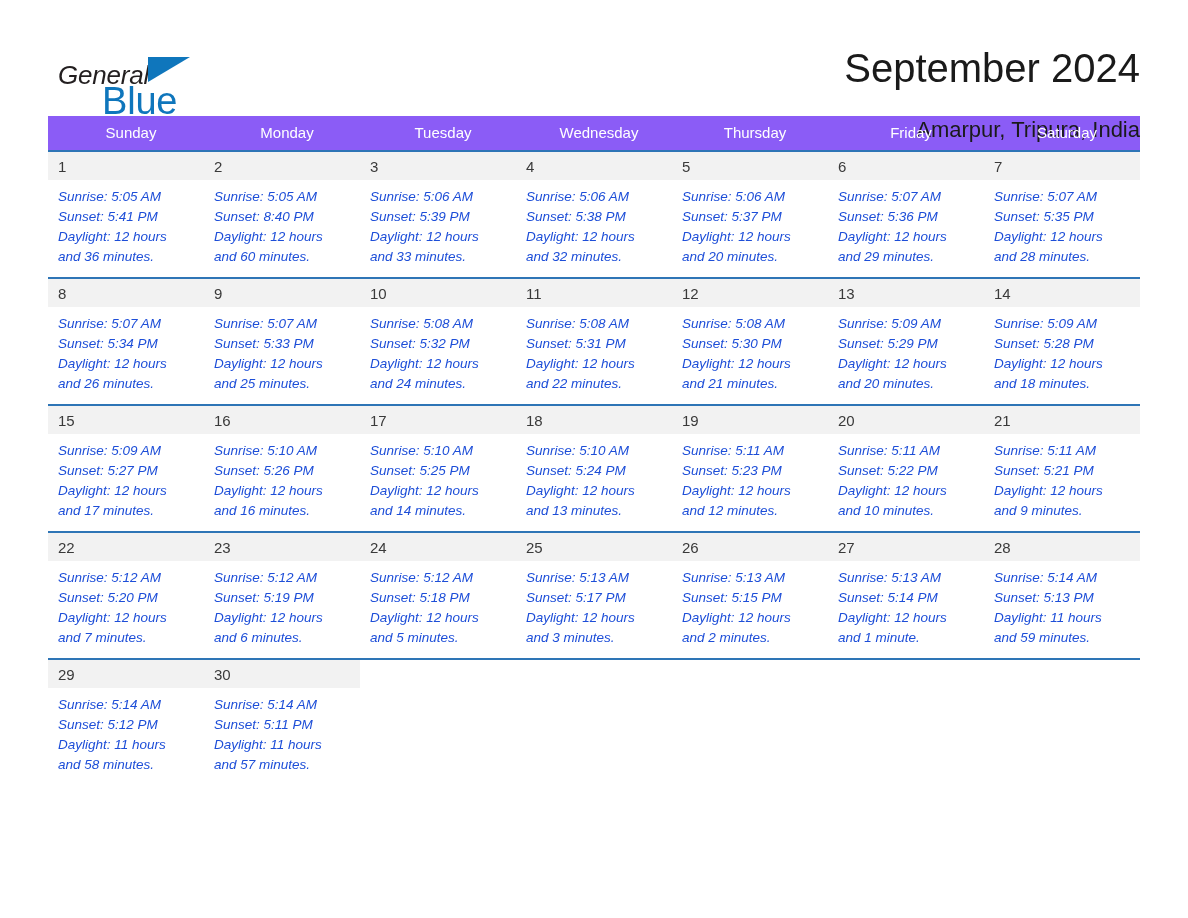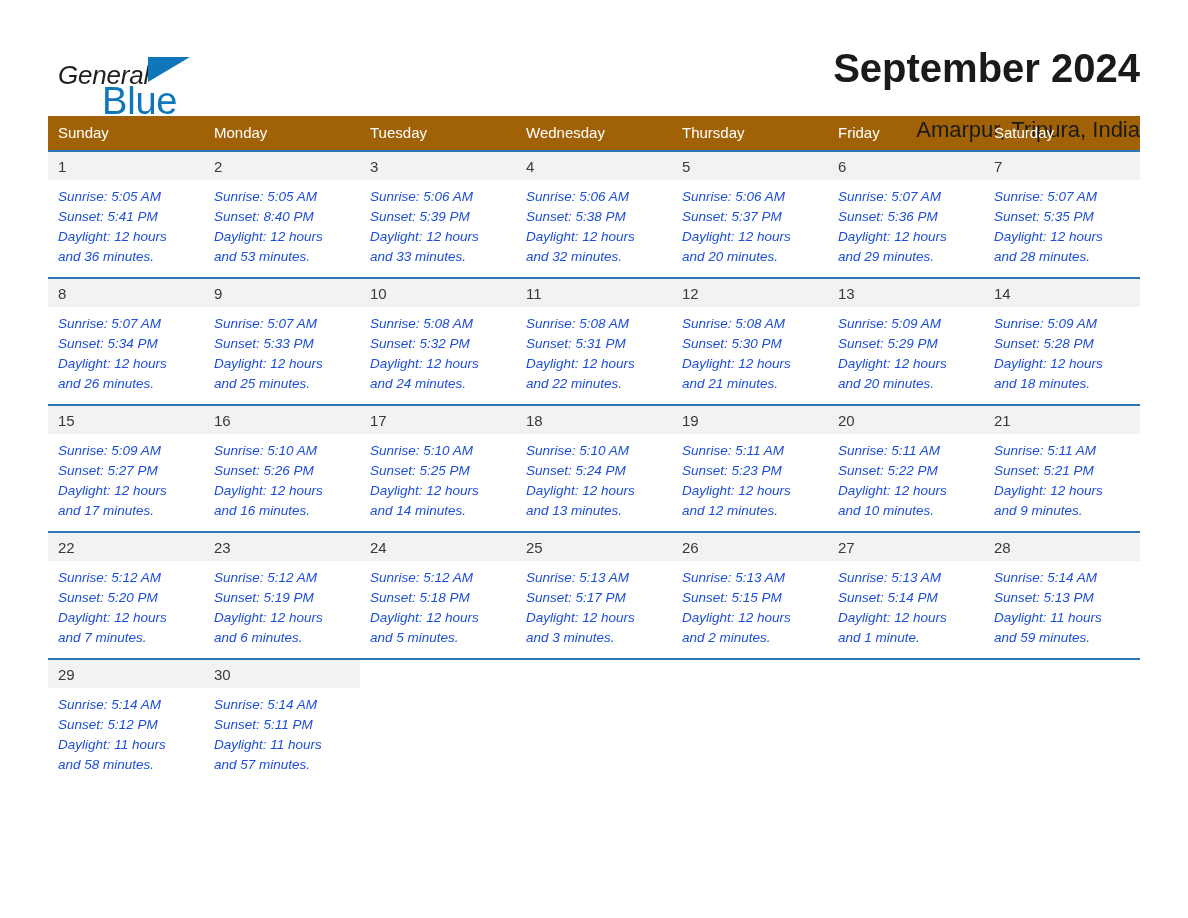--- a/index.html
+++ b/index.html
@@ -61,46 +61,46 @@
     border-left: 42px solid #0f76bc;
     border-bottom: 25px solid transparent;
   }
 
   .title-block {
     text-align: right;
     padding-top: 2px;
   }
   .month-title {
     font-size: 40px;
-    font-weight: bold;
+    font-weight: normal;
     color: #1a1a1a;
     letter-spacing: 0px;
     line-height: 1.1;
   }
   .location {
     font-size: 22px;
     color: #1a1a1a;
     margin-top: 28px;
     line-height: 1.1;
   }
 
   
   .calendar {
     width: 1092px;
     border-collapse: collapse;
     table-layout: fixed;
     margin-top: 4px;
   }
 
   .calendar th {
-    background: #a16207;
+    background: #8b5cf6;
     color: #ffffff;
     font-size: 15px;
     font-weight: normal;
-    text-align: left;
+    text-align: center;
     padding: 8px 0 9px 10px;
     height: 33px;
     vertical-align: middle;
   }
 
   .calendar td {
     width: 156px;
     vertical-align: top;
     padding: 0;
     border: none;
@@ -177,21 +177,21 @@
             <div>Daylight: 12 hours</div>
             <div>and 36 minutes.</div>
           </div>
         </td>
         <td>
           <div class="daynum">2</div>
           <div class="details">
             <div>Sunrise: 5:05 AM</div>
             <div>Sunset: 8:40 PM</div>
             <div>Daylight: 12 hours</div>
-            <div>and 53 minutes.</div>
+            <div>and 60 minutes.</div>
           </div>
         </td>
         <td>
           <div class="daynum">3</div>
           <div class="details">
             <div>Sunrise: 5:06 AM</div>
             <div>Sunset: 5:39 PM</div>
             <div>Daylight: 12 hours</div>
             <div>and 33 minutes.</div>
           </div>

